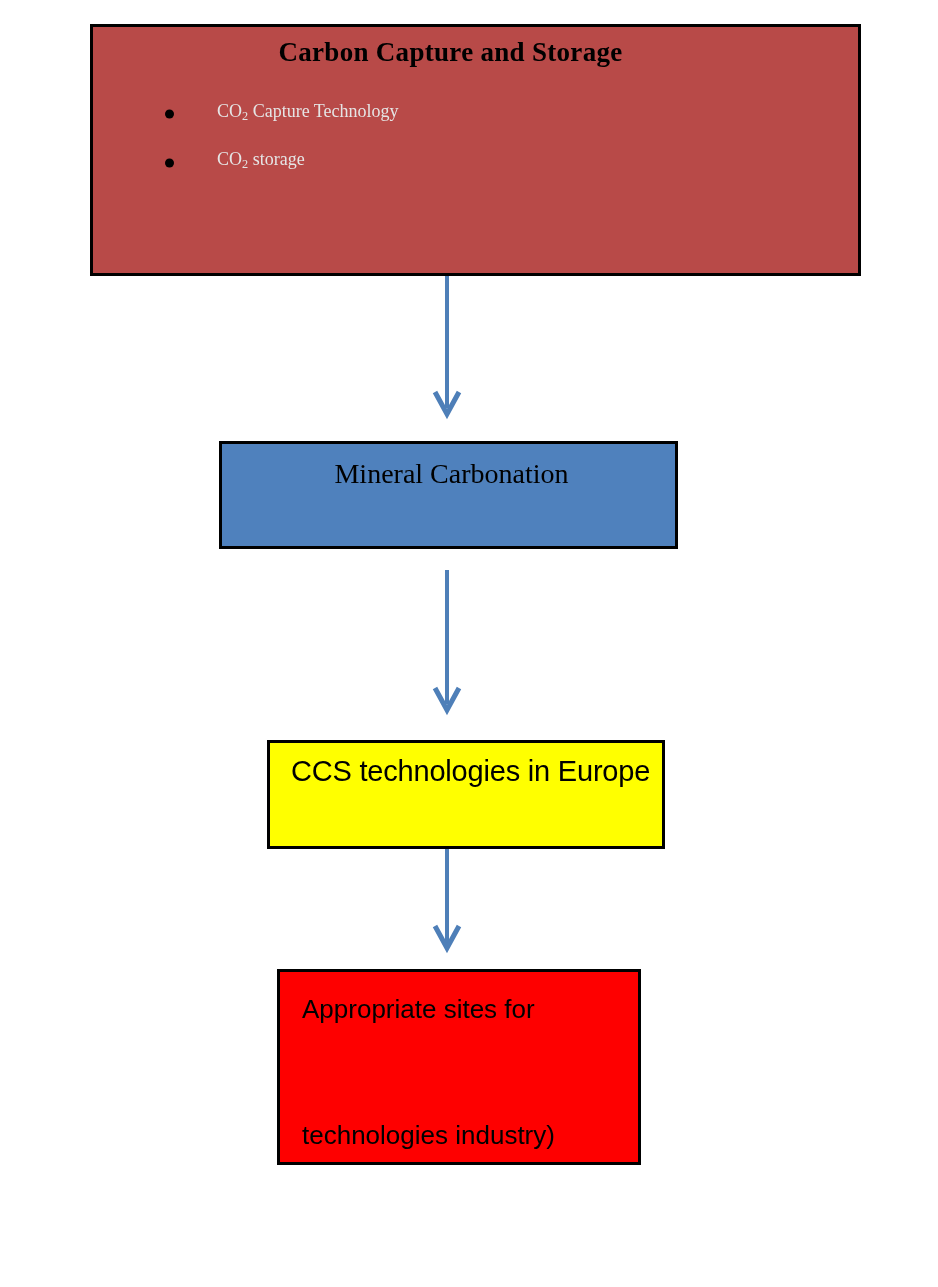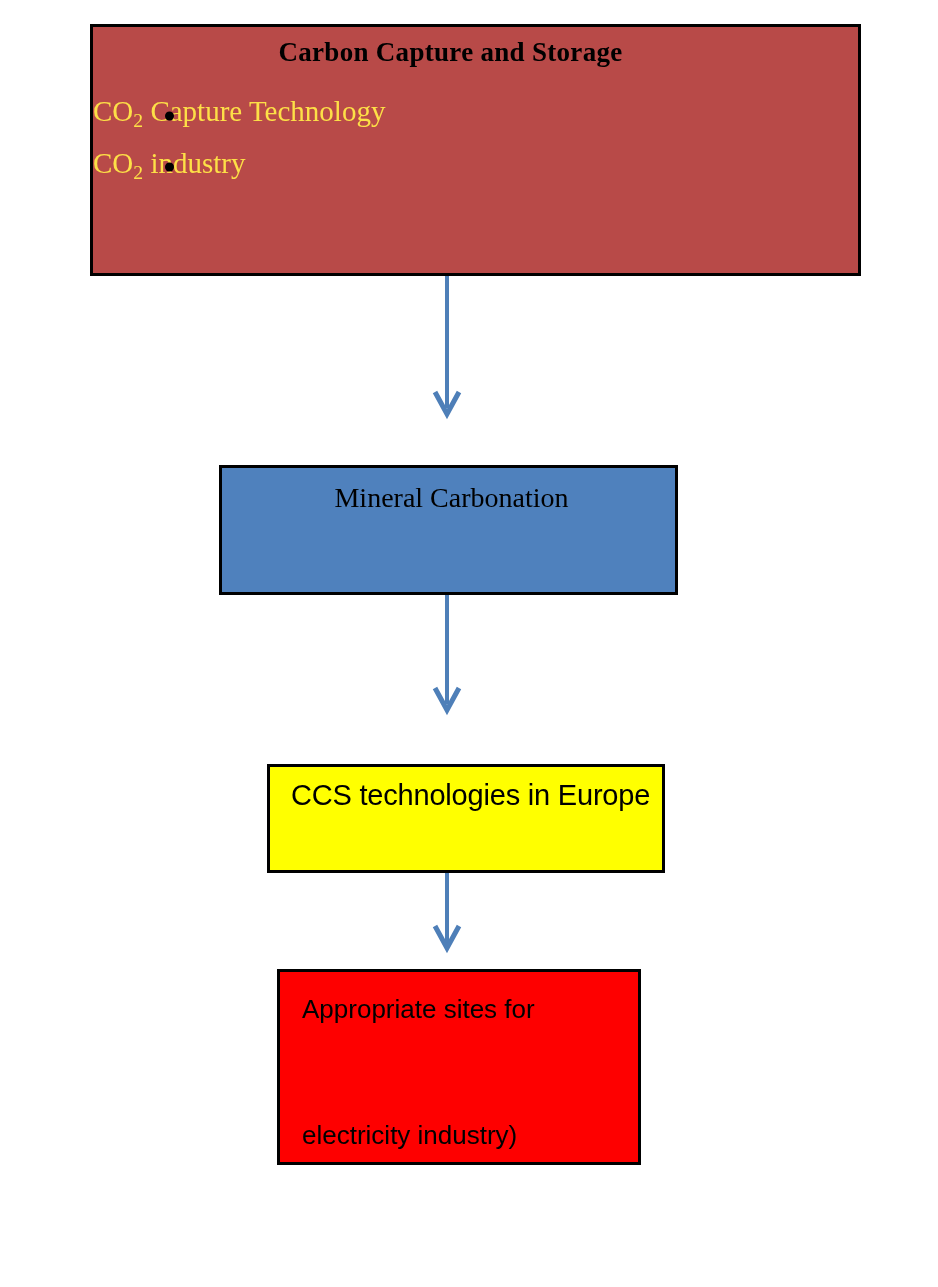--- a/index.html
+++ b/index.html
@@ -48,23 +48,24 @@
     font-family: "Liberation Serif", "DejaVu Serif", serif;
     text-indent: -50px;
   }
   #box-ccs .bullet-list {
     list-style: none;
     margin: 22px 0 0 0;
     padding: 0;
   }
   #box-ccs .bullet-list li {
     position: relative;
-    font-size: 29px;
+    padding-left: 124px;
+    font-size: 18px;
     line-height: 43px;
-    color: #fde047;
+    color: #e5e5e5;
     font-family: "Liberation Serif", "DejaVu Serif", serif;
     white-space: nowrap;
   }
   #box-ccs .bullet-list li .bullet-dot {
     position: absolute;
     left: 72px;
     top: 50%;
     transform: translateY(-50%);
     width: 9px;
     height: 9px;
@@ -74,38 +75,37 @@
   .sub {
     font-size: 0.68em;
     vertical-align: -0.28em;
   }
 
   
   #box-mineral {
     left: 219px;
     top: 441px;
     width: 459px;
-    height: 130px;
+    height: 108px;
     background: #4F81BD;
-    margin-top: 24px;
   }
   #box-mineral .node-label {
     margin: 0;
     padding: 14px 0 0 0;
     text-align: center;
     font-size: 28px;
     color: #000000;
     font-family: "Liberation Serif", "DejaVu Serif", serif;
     text-indent: 6px;
   }
 
   
   #box-europe {
     left: 267px;
-    top: 764px;
+    top: 740px;
     width: 398px;
     height: 109px;
     background: #FFFF00;
   }
   #box-europe .node-label {
     margin: 0;
     padding: 12px 0 0 21px;
     text-align: left;
     font-size: 29px;
     color: #000000;
@@ -159,35 +159,35 @@
 
   <div class="node" id="box-ccs">
     <p class="node-title">Carbon Capture and Storage</p>
     <ul class="bullet-list">
       <li>
         <span class="bullet-dot"></span>
         <span>CO</span><span class="sub">2</span><span> Capture Technology</span>
       </li>
       <li>
         <span class="bullet-dot"></span>
-        <span>CO</span><span class="sub">2</span><span> industry</span>
+        <span>CO</span><span class="sub">2</span><span> storage</span>
       </li>
     </ul>
   </div>
 
   <div class="node" id="box-mineral">
     <p class="node-label">Mineral Carbonation</p>
   </div>
 
   <div class="node" id="box-europe">
     <p class="node-label">CCS technologies in Europe</p>
   </div>
 
   <div class="node" id="box-sites">
     <p class="node-label">
       <span>Appropriate sites for</span><br>
       <br>
       <br>
-      <span>electricity industry)</span>
+      <span>technologies industry)</span>
     </p>
   </div>
 
 </div>
 
 </body></html>

